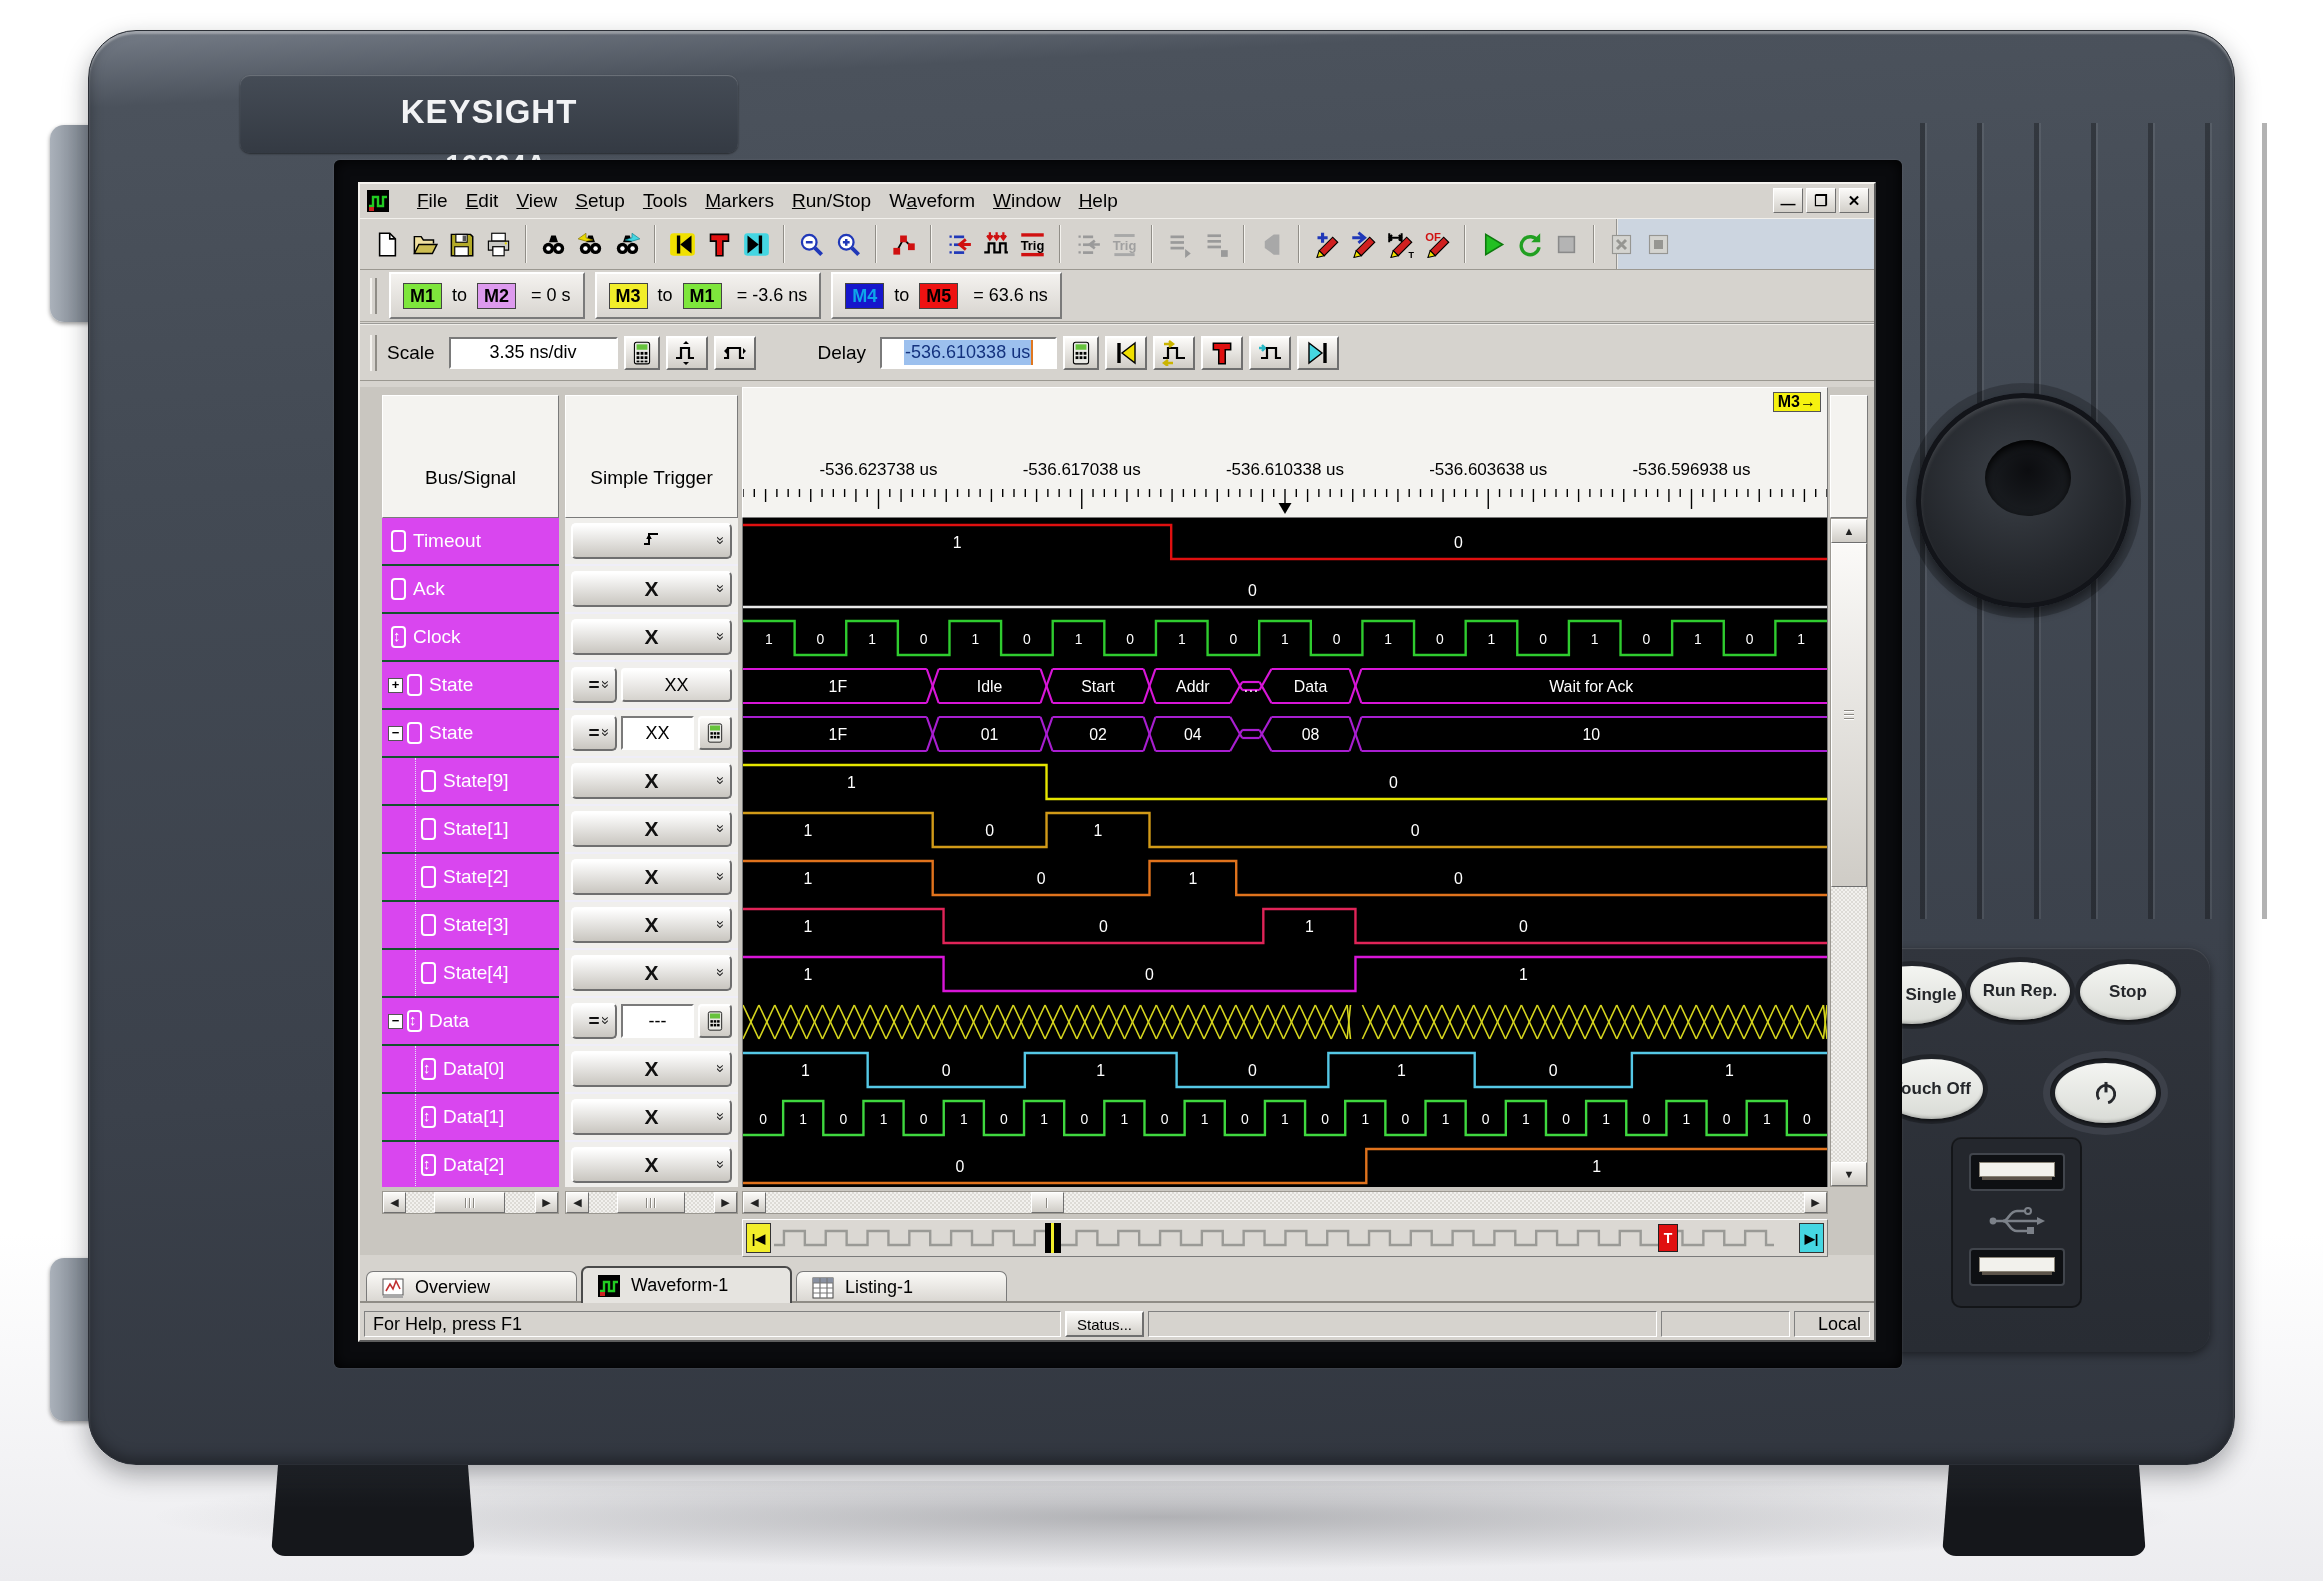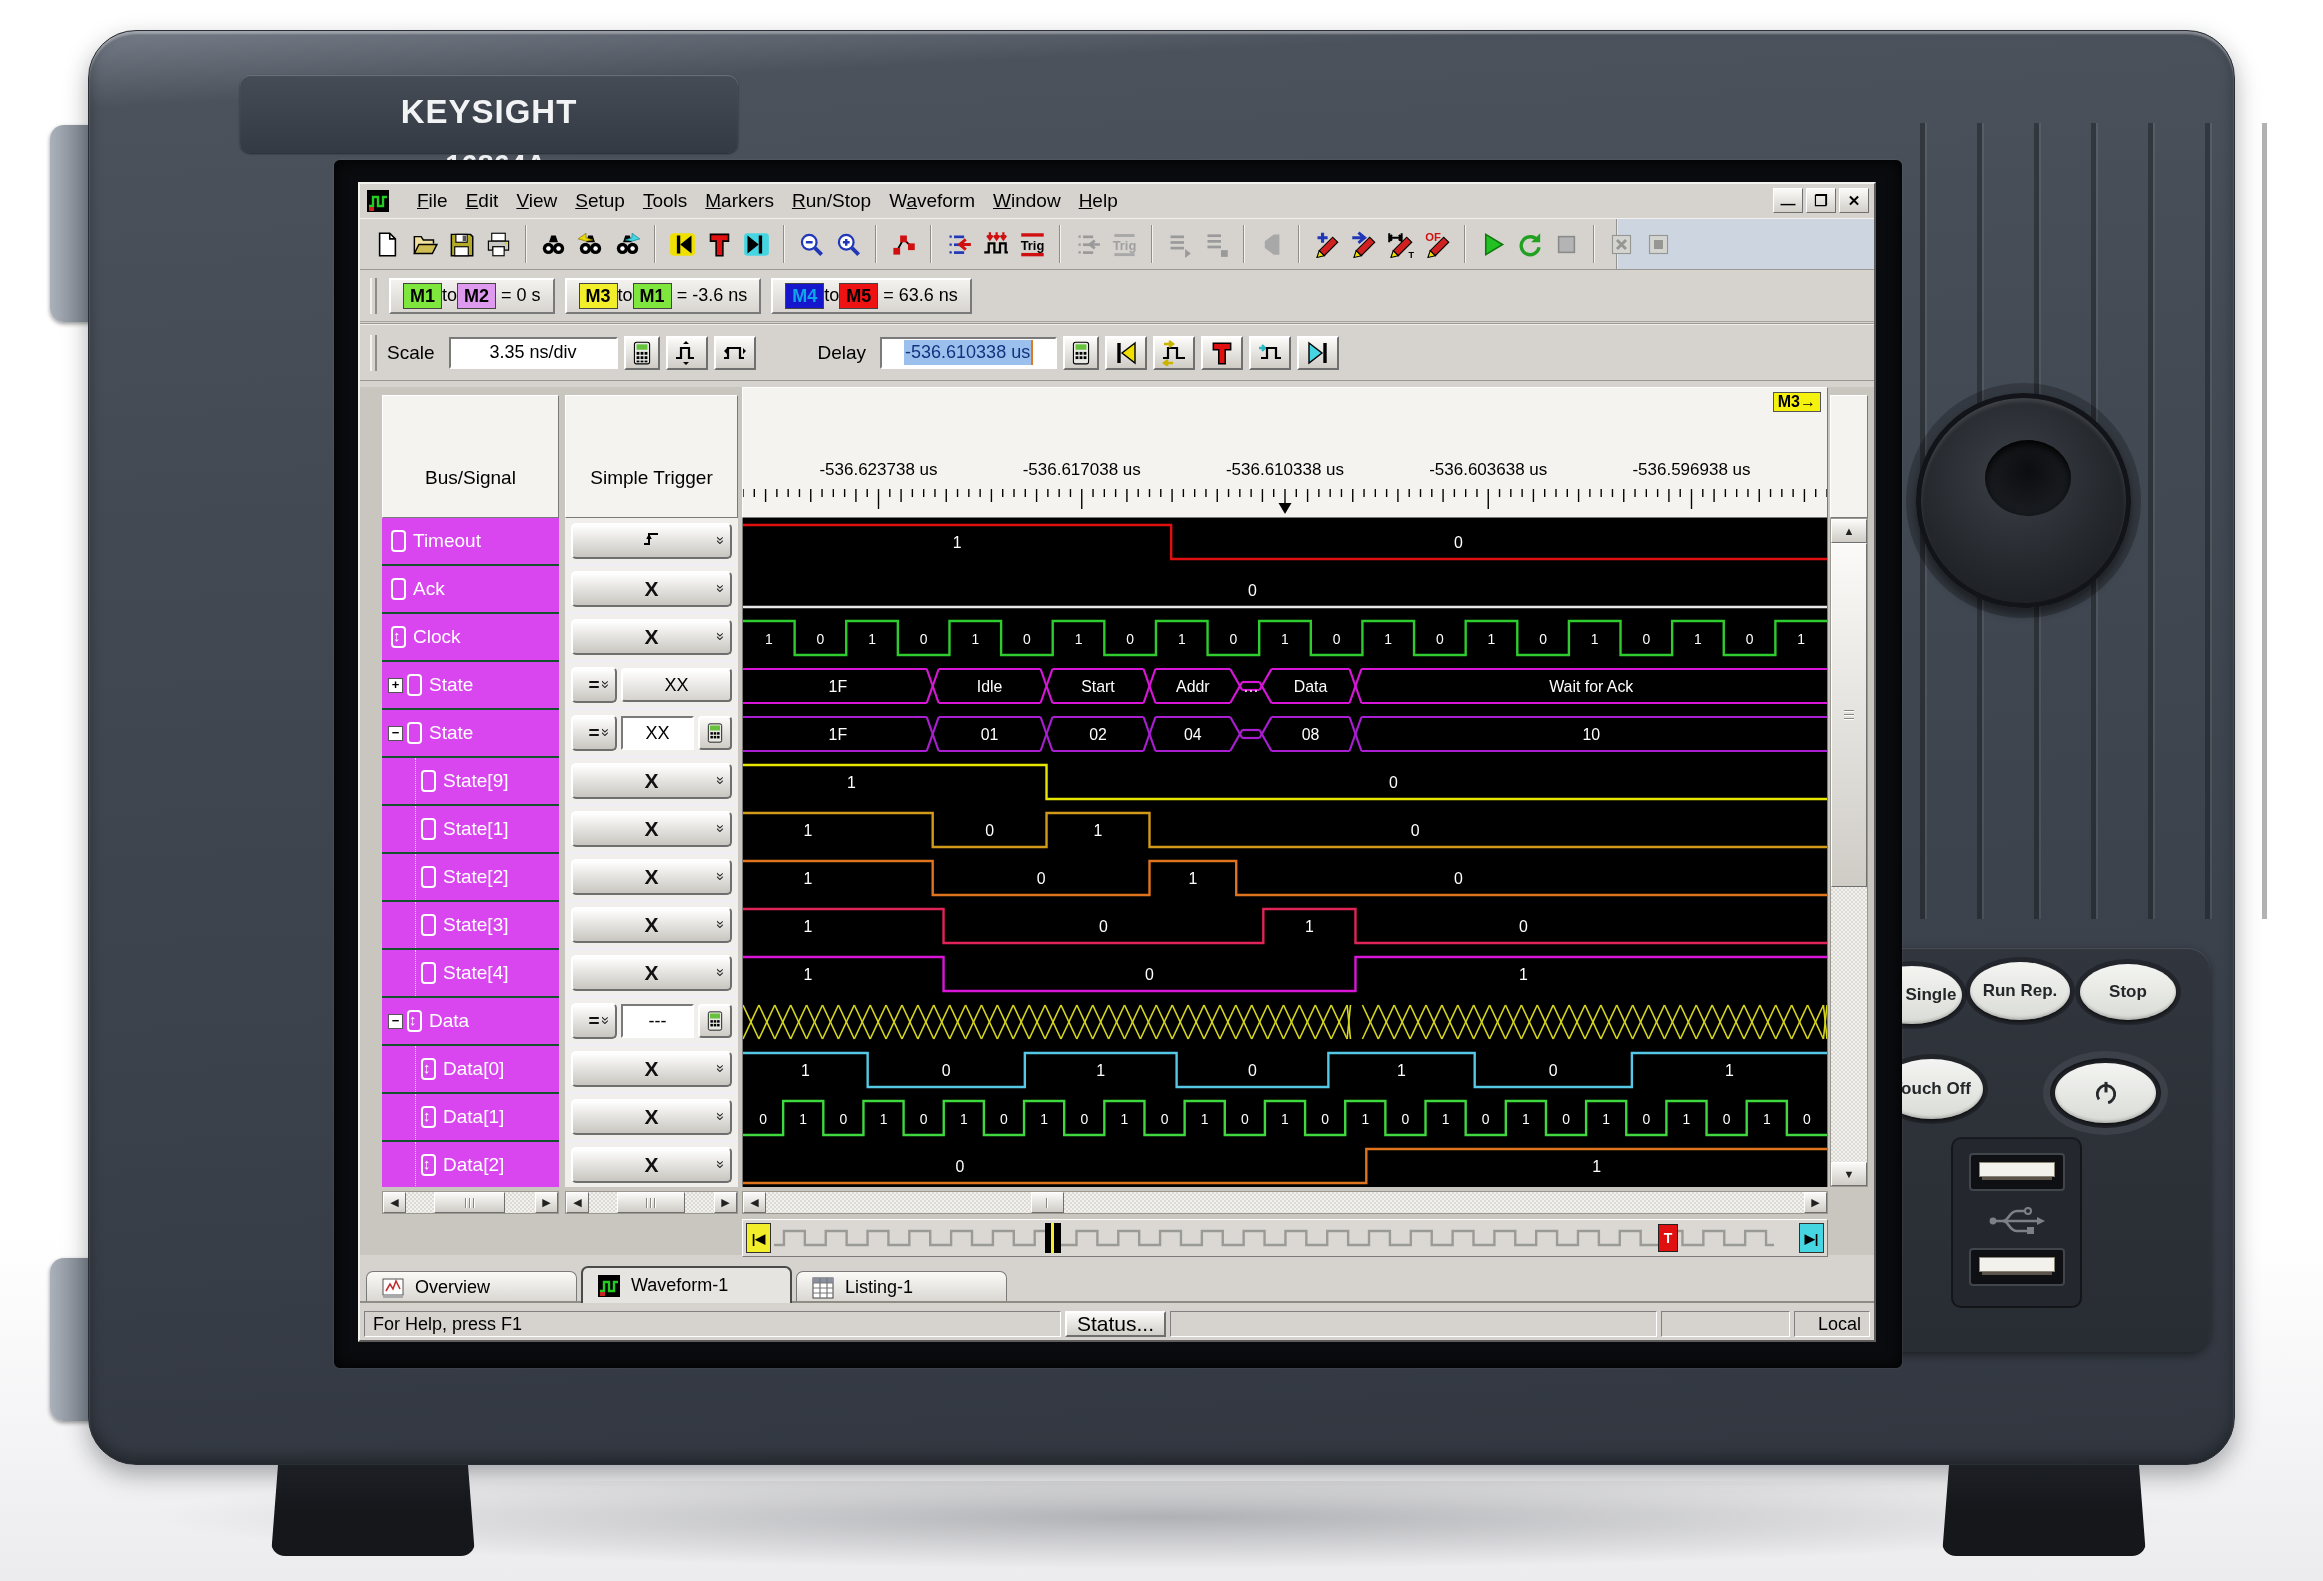--- a/index.html
+++ b/index.html
@@ -76,21 +76,21 @@
   .tb-group { display:flex; align-items:center; height:44px; padding:0 5px; position:relative; }
   .tb-sep { width:2px; height:38px; margin:0 3px; border-left:1px solid #918e88; border-right:1px solid #f4f2ee; }
   .tb-btn { width:37px; height:36px; display:flex; align-items:center; justify-content:center; cursor:pointer; }
   .tb-btn svg { width:27px; height:27px; }
   .tb-btn.disabled { cursor:default; }
 
   
   .markerbar { position:absolute; left:0; top:86px; width:100%; height:52px; background:#d6d3ce; display:flex; align-items:center;
       gap:8px; padding-left:10px; border-bottom:1px solid #a5a29b; }
   .grip { width:7px; height:36px; border-left:2px solid #f4f2ee; border-right:2px solid #8f8c86; margin-right:4px; }
-  .marker-pair { display:flex; align-items:center; gap:0; height:36px; padding:0 12px;
+  .marker-pair { display:flex; align-items:center; gap:10px; height:47px; padding:0 12px;
       background:linear-gradient(#f4f2ef,#d8d5d0); border:2px solid; border-color:#fff #7a7a7a #7a7a7a #fff; font-size:18px; }
   .chip { padding:0 6px; border:1px solid #444; font-weight:bold; font-size:18px; line-height:24px; }
 
   
   .scalerow { position:absolute; left:0; top:139px; width:100%; height:58px; background:#d6d3ce; display:flex; align-items:center;
       gap:6px; padding-left:10px; border-top:2px groove #efede9; border-bottom:1px solid #9b9891; }
   .lbl { font-size:19px; }
   .field { height:32px; background:#fff; border:2px solid; border-color:#7a7a7a #fff #fff #7a7a7a; display:flex;
       align-items:center; justify-content:center; font-size:18px; }
   .field.sel span { background:#9cc0ee; color:#14327e; padding:2px 1px; border-right:2px solid #e07820; }
@@ -168,21 +168,21 @@
       border-radius:7px 7px 0 0; display:flex; align-items:center; gap:10px; padding-left:14px; font-size:18px; cursor:pointer; }
   .tab.active { height:37px; background:#e6e4e0; border:2px solid #4a4a4a; border-bottom:none; z-index:3; }
   .tab svg { width:24px; height:24px; flex:none; }
 
   
   .statusbar { position:absolute; left:0; top:1124px; width:100%; height:32px; background:#d6d3ce; display:flex; gap:4px;
       padding:2px 4px; align-items:center; }
   .sunk { border:1px solid; border-color:#808080 #fff #fff #808080; height:26px; display:flex; align-items:center;
       padding:0 8px; font-size:18px; }
   .status-btn { height:26px; padding:0 10px; background:linear-gradient(#fbfaf8,#d2cfc9); border:2px solid;
-      border-color:#fff #6f6f6f #6f6f6f #fff; font-size:21px; display:flex; align-items:center; cursor:pointer; }
+      border-color:#fff #6f6f6f #6f6f6f #fff; font-size:15px; display:flex; align-items:center; cursor:pointer; }
 </style>
 </head>
 <body>
 
 <div class="stage">
   <div class="floor-shadow"></div>
   <div class="handle top" ,=""></div>
   <div class="handle bottom"></div>
   <div class="foot left"></div>
   <div class="foot right"></div>

